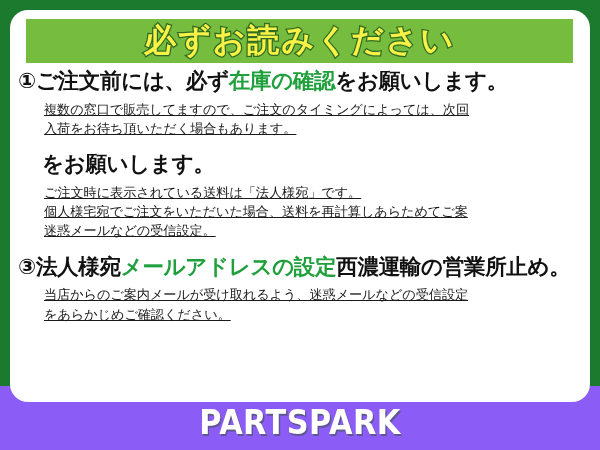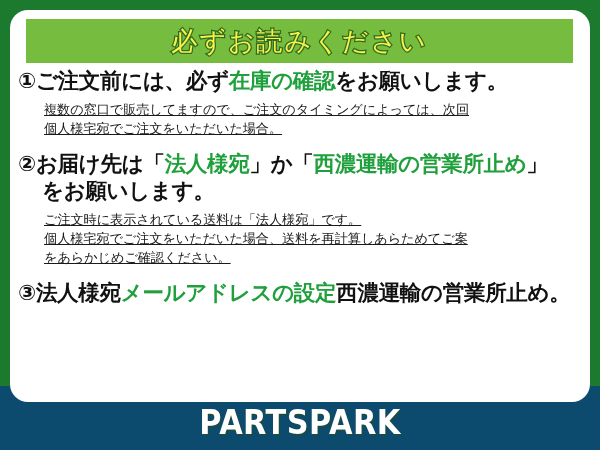--- a/index.html
+++ b/index.html
@@ -23,21 +23,21 @@
     box-sizing: border-box;
   }
 
   
   .footer-band {
     position: absolute;
     left: 0;
     right: 0;
     bottom: 0;
     height: 64px;
-    background: #0c4a6e;
+    background: #8b5cf6;
   }
 
   .brand {
     position: absolute;
     left: 0;
     right: 0;
     bottom: 8px;
     text-align: center;
     font-size: 33px;
     font-weight: bold;
@@ -67,22 +67,22 @@
     left: 16px;
     top: 9px;
     width: 547px;
     height: 44px;
     background: #76bc3f;
     display: flex;
     align-items: center;
     justify-content: center;
   }
   .title-text {
-    font-size: 26px;
-    font-weight: normal;
+    font-size: 32px;
+    font-weight: bold;
     color: #f8f246;
     letter-spacing: 2px;
     -webkit-text-stroke: 2.5px #2f6b22;
     paint-order: stroke fill;
     white-space: nowrap;
     font-family: "DejaVu Sans", "Liberation Sans", sans-serif;
   }
 
   
   .content {
@@ -138,35 +138,38 @@
     <div class="title-banner">
       <span class="title-text">必ずお読みください</span>
     </div>
 
     <div class="content">
         <div class="item">
           <div class="heading"><span>①</span><span>ご注文前には、必ず</span><span class="hl">在庫の確認</span><span>をお願いします。</span></div>
           <div class="sp-1"></div>
           <div class="body-text">
             <div>複数の窓口で販売してますので、ご注文のタイミングによっては、次回</div>
-            <div>個人様宅宛でご注文をいただいた場合。</div>
+            <div>入荷をお待ち頂いただく場合もあります。</div>
           </div>
         </div>
         <div class="sp-2"></div>
         <div class="item">
-          <div class="heading"><span>②</span><span>お届け先は「</span><span class="hl">法人様宛</span><span>」か「</span><span class="hl">西濃運輸の営業所止め</span><span>」</span></div>
           <div class="heading heading-cont">をお願いします。</div>
           <div class="sp-1"></div>
           <div class="body-text">
             <div>ご注文時に表示されている送料は「法人様宛」です。</div>
             <div>個人様宅宛でご注文をいただいた場合、送料を再計算しあらためてご案</div>
-            <div>をあらかじめご確認ください。</div>
+            <div>迷惑メールなどの受信設定。</div>
           </div>
         </div>
         <div class="sp-2"></div>
         <div class="item">
           <div class="heading"><span>③</span><span>法人様宛</span><span class="hl">メールアドレスの設定</span><span>西濃運輸の営業所止め。</span></div>
           <div class="sp-1"></div>
+          <div class="body-text">
+            <div>当店からのご案内メールが受け取れるよう、迷惑メールなどの受信設定</div>
+            <div>をあらかじめご確認ください。</div>
+          </div>
         </div>
       </div>
 
   </div>
 </div>
 
 </body></html>

